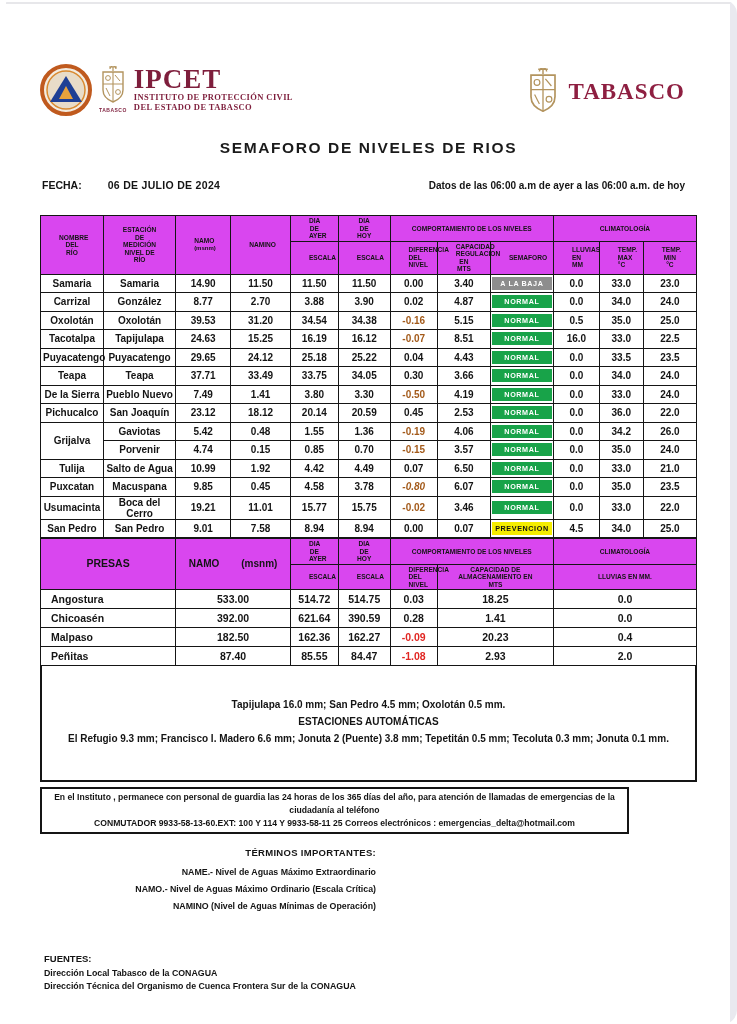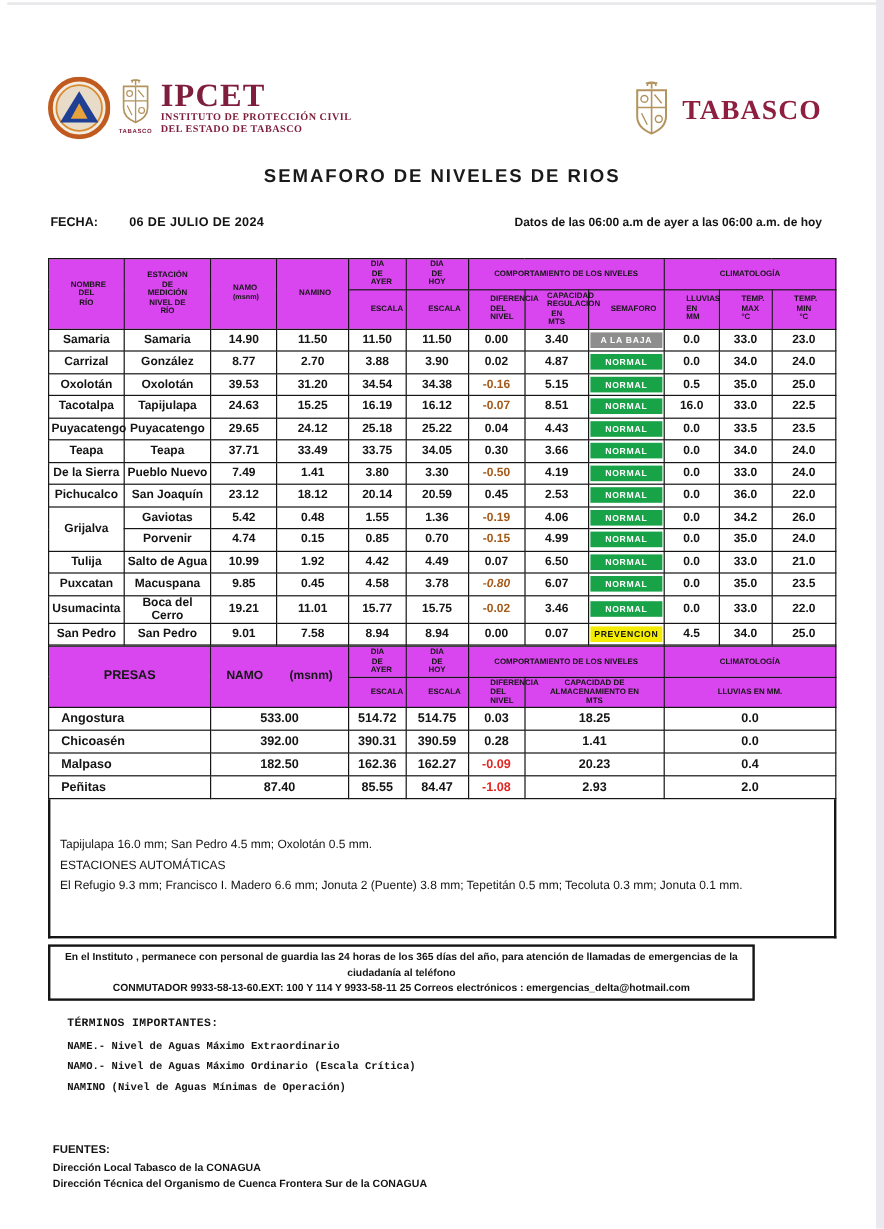--- a/index.html
+++ b/index.html
@@ -1,19 +1,19 @@
 <!DOCTYPE html>
 <html><head>
 <meta charset="utf-8">
 <style>
   html,body{margin:0;padding:0;background:#fff;}
   .page{
     width:737px;height:1024px;box-sizing:border-box;position:relative;
     background:#fff;padding:64px 40px 0 40px;overflow:hidden;
-    font-family:"Liberation Sans","DejaVu Sans",sans-serif;color:#141414;
+    font-family:"Liberation Sans","DejaVu Sans",sans-serif;color:#141414;border-radius:14px;
   }
   .page::before{content:'';position:absolute;top:2px;left:6px;right:6px;height:2px;background:#e7e7ea;}
   .page::after{content:'';position:absolute;top:0;right:0;width:7px;height:100%;background:#e9e9ef;}
 
   
   .logos{display:flex;justify-content:space-between;align-items:flex-start;height:62px;}
   .logo-left{display:flex;align-items:flex-start;gap:7px;}
   .crest-small{display:flex;flex-direction:column;align-items:center;margin-top:2px;}
   .crest-small .crest-label{font-size:5px;font-weight:700;color:#7e1e3c;letter-spacing:.5px;margin-top:1px;}
   .ipcet-text{margin-top:2px;}
@@ -43,26 +43,26 @@
   .presas thead tr:last-child th{height:19px;}
   .presas td{height:18px;font-size:10.5px;}
   .presa-name{text-align:left;padding-left:10px;}
   .namo-flex{display:flex;justify-content:center;gap:22px;font-size:10px;align-items:center;}
   .sem-cell{padding:1px;}
   .sem-badge{margin:0 auto;font-size:7.2px;letter-spacing:.6px;line-height:13px;height:13px;color:#fff;}
 
   
   .obs-box{width:657px;box-sizing:border-box;border:2px solid #151515;border-top:none;height:116px;padding:4px 8px;}
   .obs-title{font-size:11px;font-weight:700;letter-spacing:.3px;}
-  .obs-lines{margin-top:26px;text-align:left;font-weight:400;font-size:10px;line-height:17px;}
+  .obs-lines{margin-top:26px;text-align:center;font-weight:700;font-size:10px;line-height:17px;}
 
   .notice-box{width:589px;box-sizing:border-box;border:2.5px solid #151515;margin-top:5px;height:47px;
     display:flex;flex-direction:column;justify-content:center;text-align:center;font-weight:700;font-size:8.6px;line-height:13px;}
 
-  .terms{margin-top:13px;width:320px;margin-left:16px;text-align:left;font-weight:700;font-family:Liberation Mono, monospace;}
+  .terms{margin-top:13px;width:320px;margin-left:16px;text-align:right;font-weight:700;}
   .terms-title{font-size:9.5px;letter-spacing:.3px;margin-bottom:6px;}
   .term-item{font-size:8.8px;line-height:17px;}
 
   .fuentes{margin-top:38px;margin-left:4px;font-weight:700;}
   .fuentes-title{font-size:9.5px;margin-bottom:3px;}
   .fuente-item{font-size:8.8px;line-height:13px;}
 </style>
 </head>
 <body>
 
@@ -303,21 +303,21 @@
           <td>34.2</td>
           <td>26.0</td>
         </tr>
         <tr>
           <td>Porvenir</td>
           <td>4.74</td>
           <td>0.15</td>
           <td>0.85</td>
           <td>0.70</td>
           <td style="color: rgb(163, 90, 26);">-0.15</td>
-          <td>4.99</td>
+          <td>3.57</td>
           <td class="sem-cell">
             <div class="sem-badge" style="background: rgb(24, 163, 73);">NORMAL</div>
           </td>
           <td>0.0</td>
           <td>35.0</td>
           <td>24.0</td>
         </tr>
         <tr>
           <td rowspan="1">Tulija</td>
           <td>Salto de Agua</td>
@@ -423,21 +423,21 @@
           <td>533.00</td>
           <td>514.72</td>
           <td>514.75</td>
           <td>0.03</td>
           <td>18.25</td>
           <td>0.0</td>
         </tr>
         <tr>
           <td class="presa-name">Chicoasén</td>
           <td>392.00</td>
-          <td>390.31</td>
+          <td>621.64</td>
           <td>390.59</td>
           <td>0.28</td>
           <td>1.41</td>
           <td>0.0</td>
         </tr>
         <tr>
           <td class="presa-name">Malpaso</td>
           <td>182.50</td>
           <td>162.36</td>
           <td>162.27</td>

